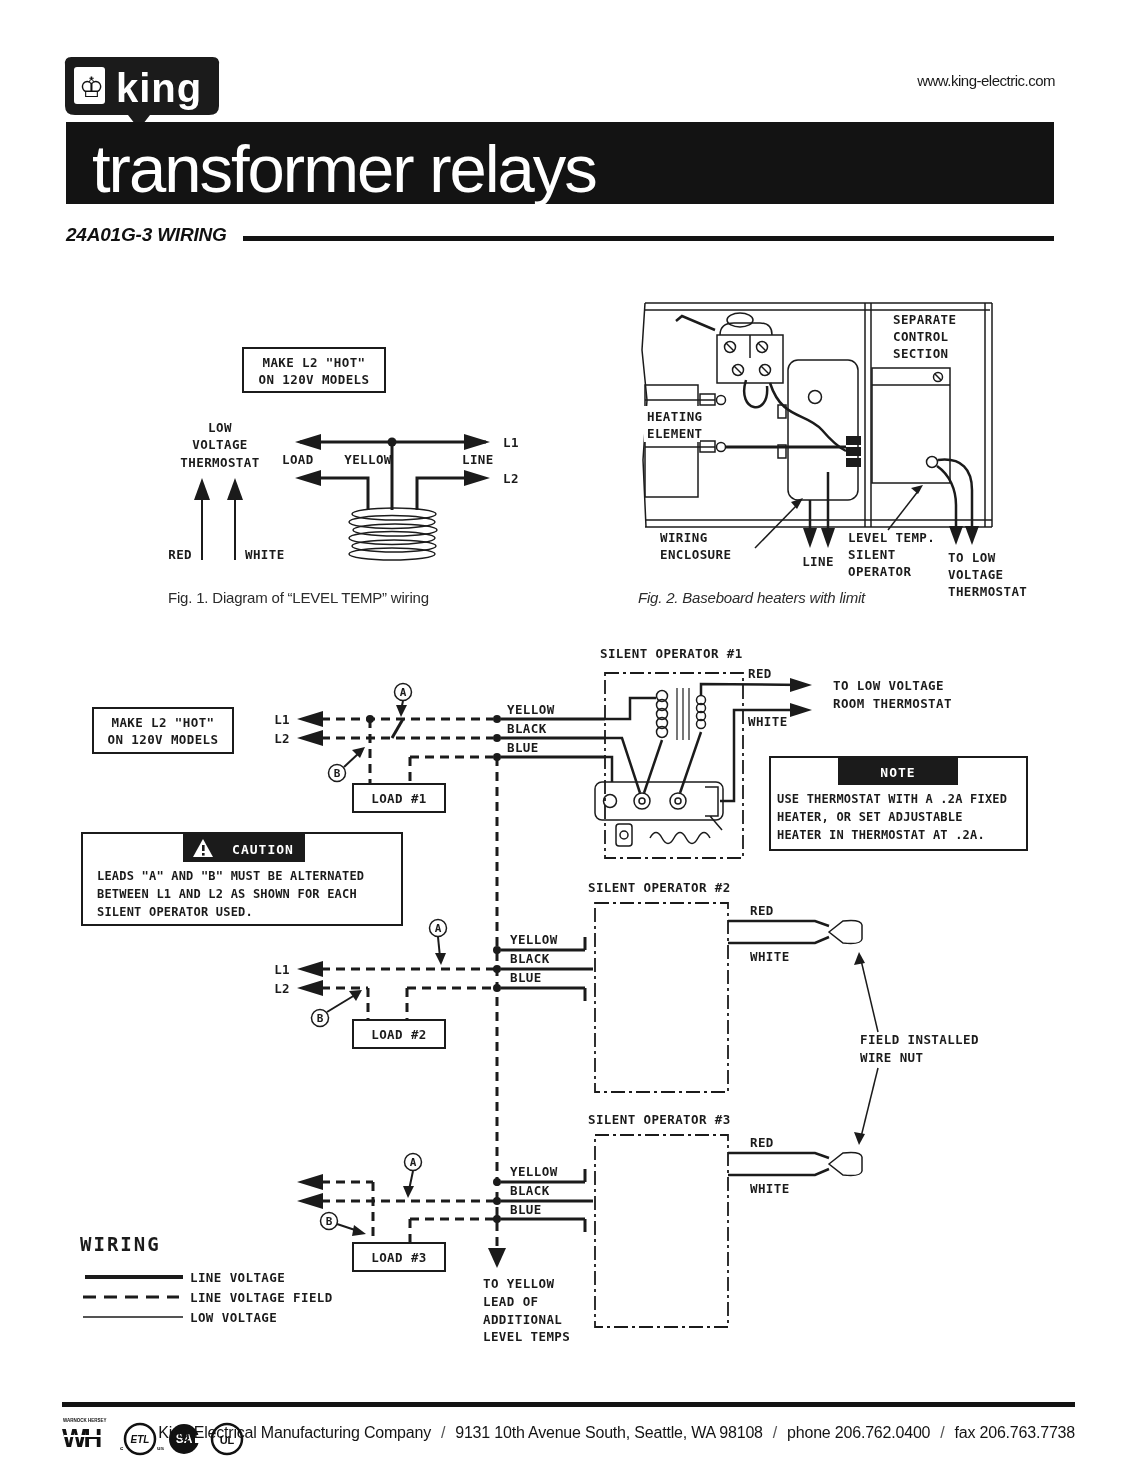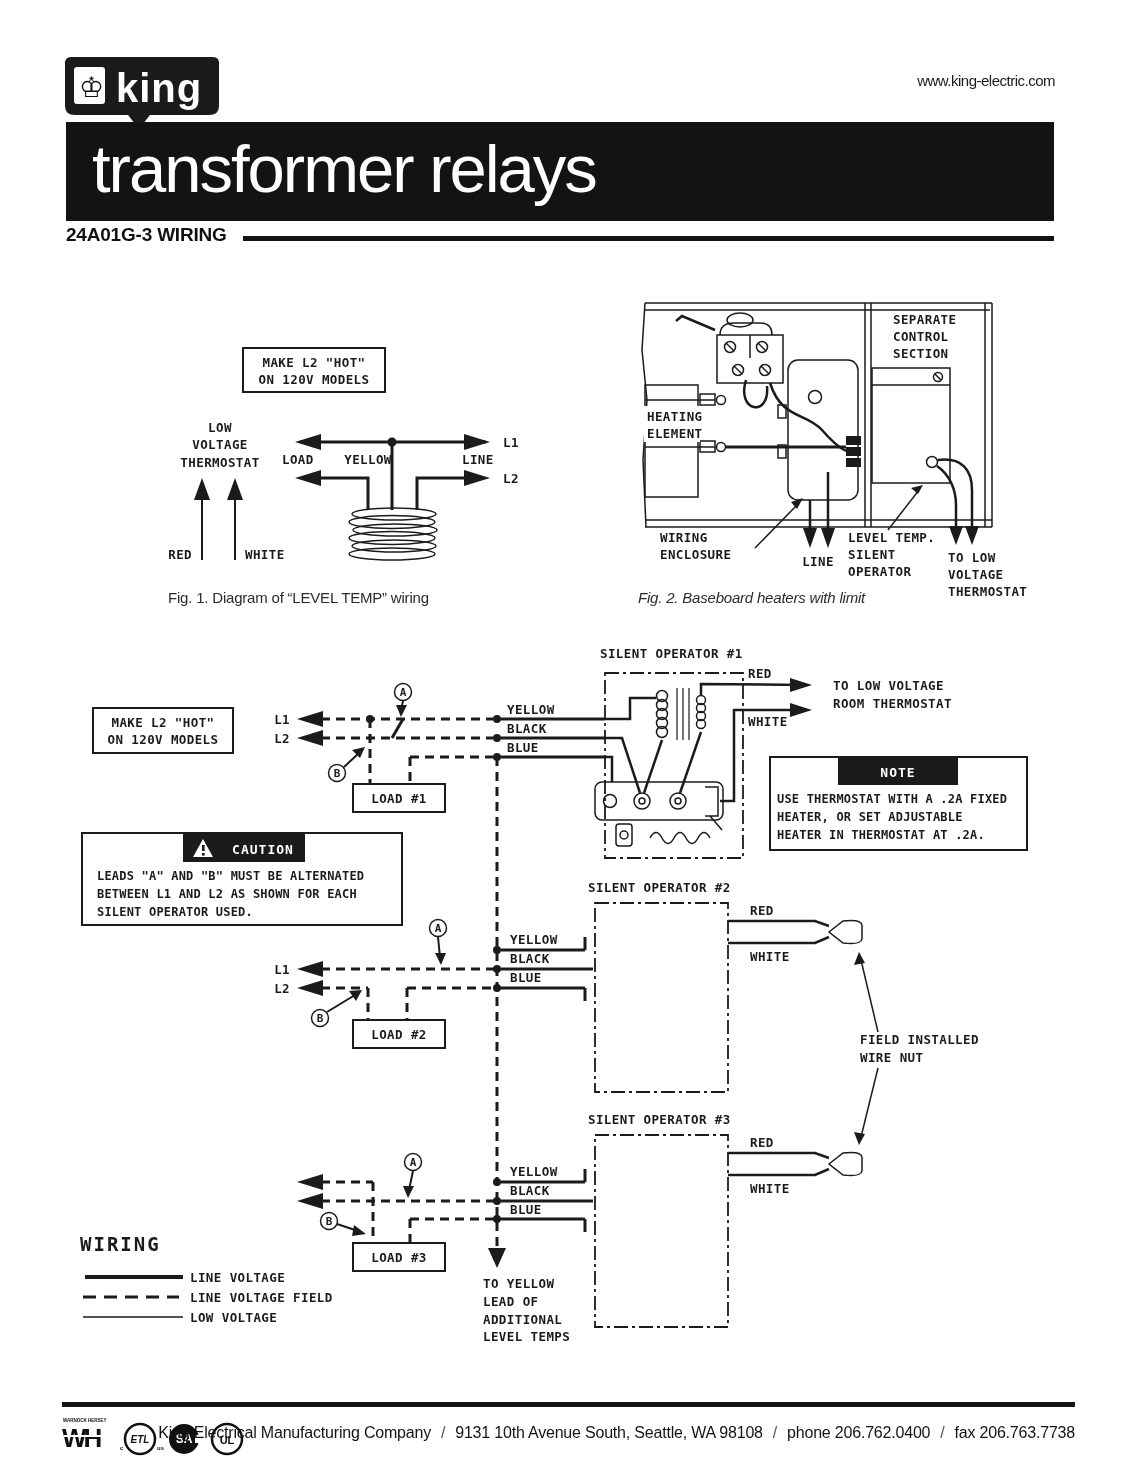--- a/index.html
+++ b/index.html
@@ -2,25 +2,25 @@
 <html><head>
 <meta charset="utf-8">
 <style>
   html,body{margin:0;padding:0;background:#e8e8e8;}
   .page{position:relative;width:1137px;height:1471px;background:#ffffff;
         font-family:"Liberation Sans",sans-serif;overflow:hidden;}
   svg{position:absolute;overflow:visible;}
 
   
   .url{position:absolute;top:72px;right:82px;font-size:15px;letter-spacing:-0.5px;color:#1a1a1a;}
-  .banner{position:absolute;left:66px;top:122px;width:988px;height:99px;background:#131313;}
+  .banner{position:absolute;left:66px;top:122px;width:988px;height:82px;background:#131313;}
   .banner .title{position:absolute;left:26px;top:8px;color:#ffffff;font-size:67px;
                  letter-spacing:-2px;font-weight:400;}
   .subtitle{position:absolute;left:66px;top:224px;font-size:19px;font-weight:bold;
-            letter-spacing:-0.2px;color:#111;}
+            letter-spacing:-0.2px;color:#111;font-style:italic;}
   .rule{position:absolute;left:243px;top:236px;width:811px;height:5px;background:#131313;}
 
   
   .caption{position:absolute;font-size:15px;color:#2b2b2b;letter-spacing:-0.2px;}
 
   
   .dt{font-family:"DejaVu Sans Mono",monospace;font-weight:bold;font-size:12.5px;
       fill:#1b1b1b;letter-spacing:0.4px;}
   .dts{font-family:"DejaVu Sans Mono",monospace;font-weight:bold;font-size:11px;fill:#1b1b1b;}
   .dtw{font-family:"DejaVu Sans Mono",monospace;font-weight:bold;font-size:13px;

